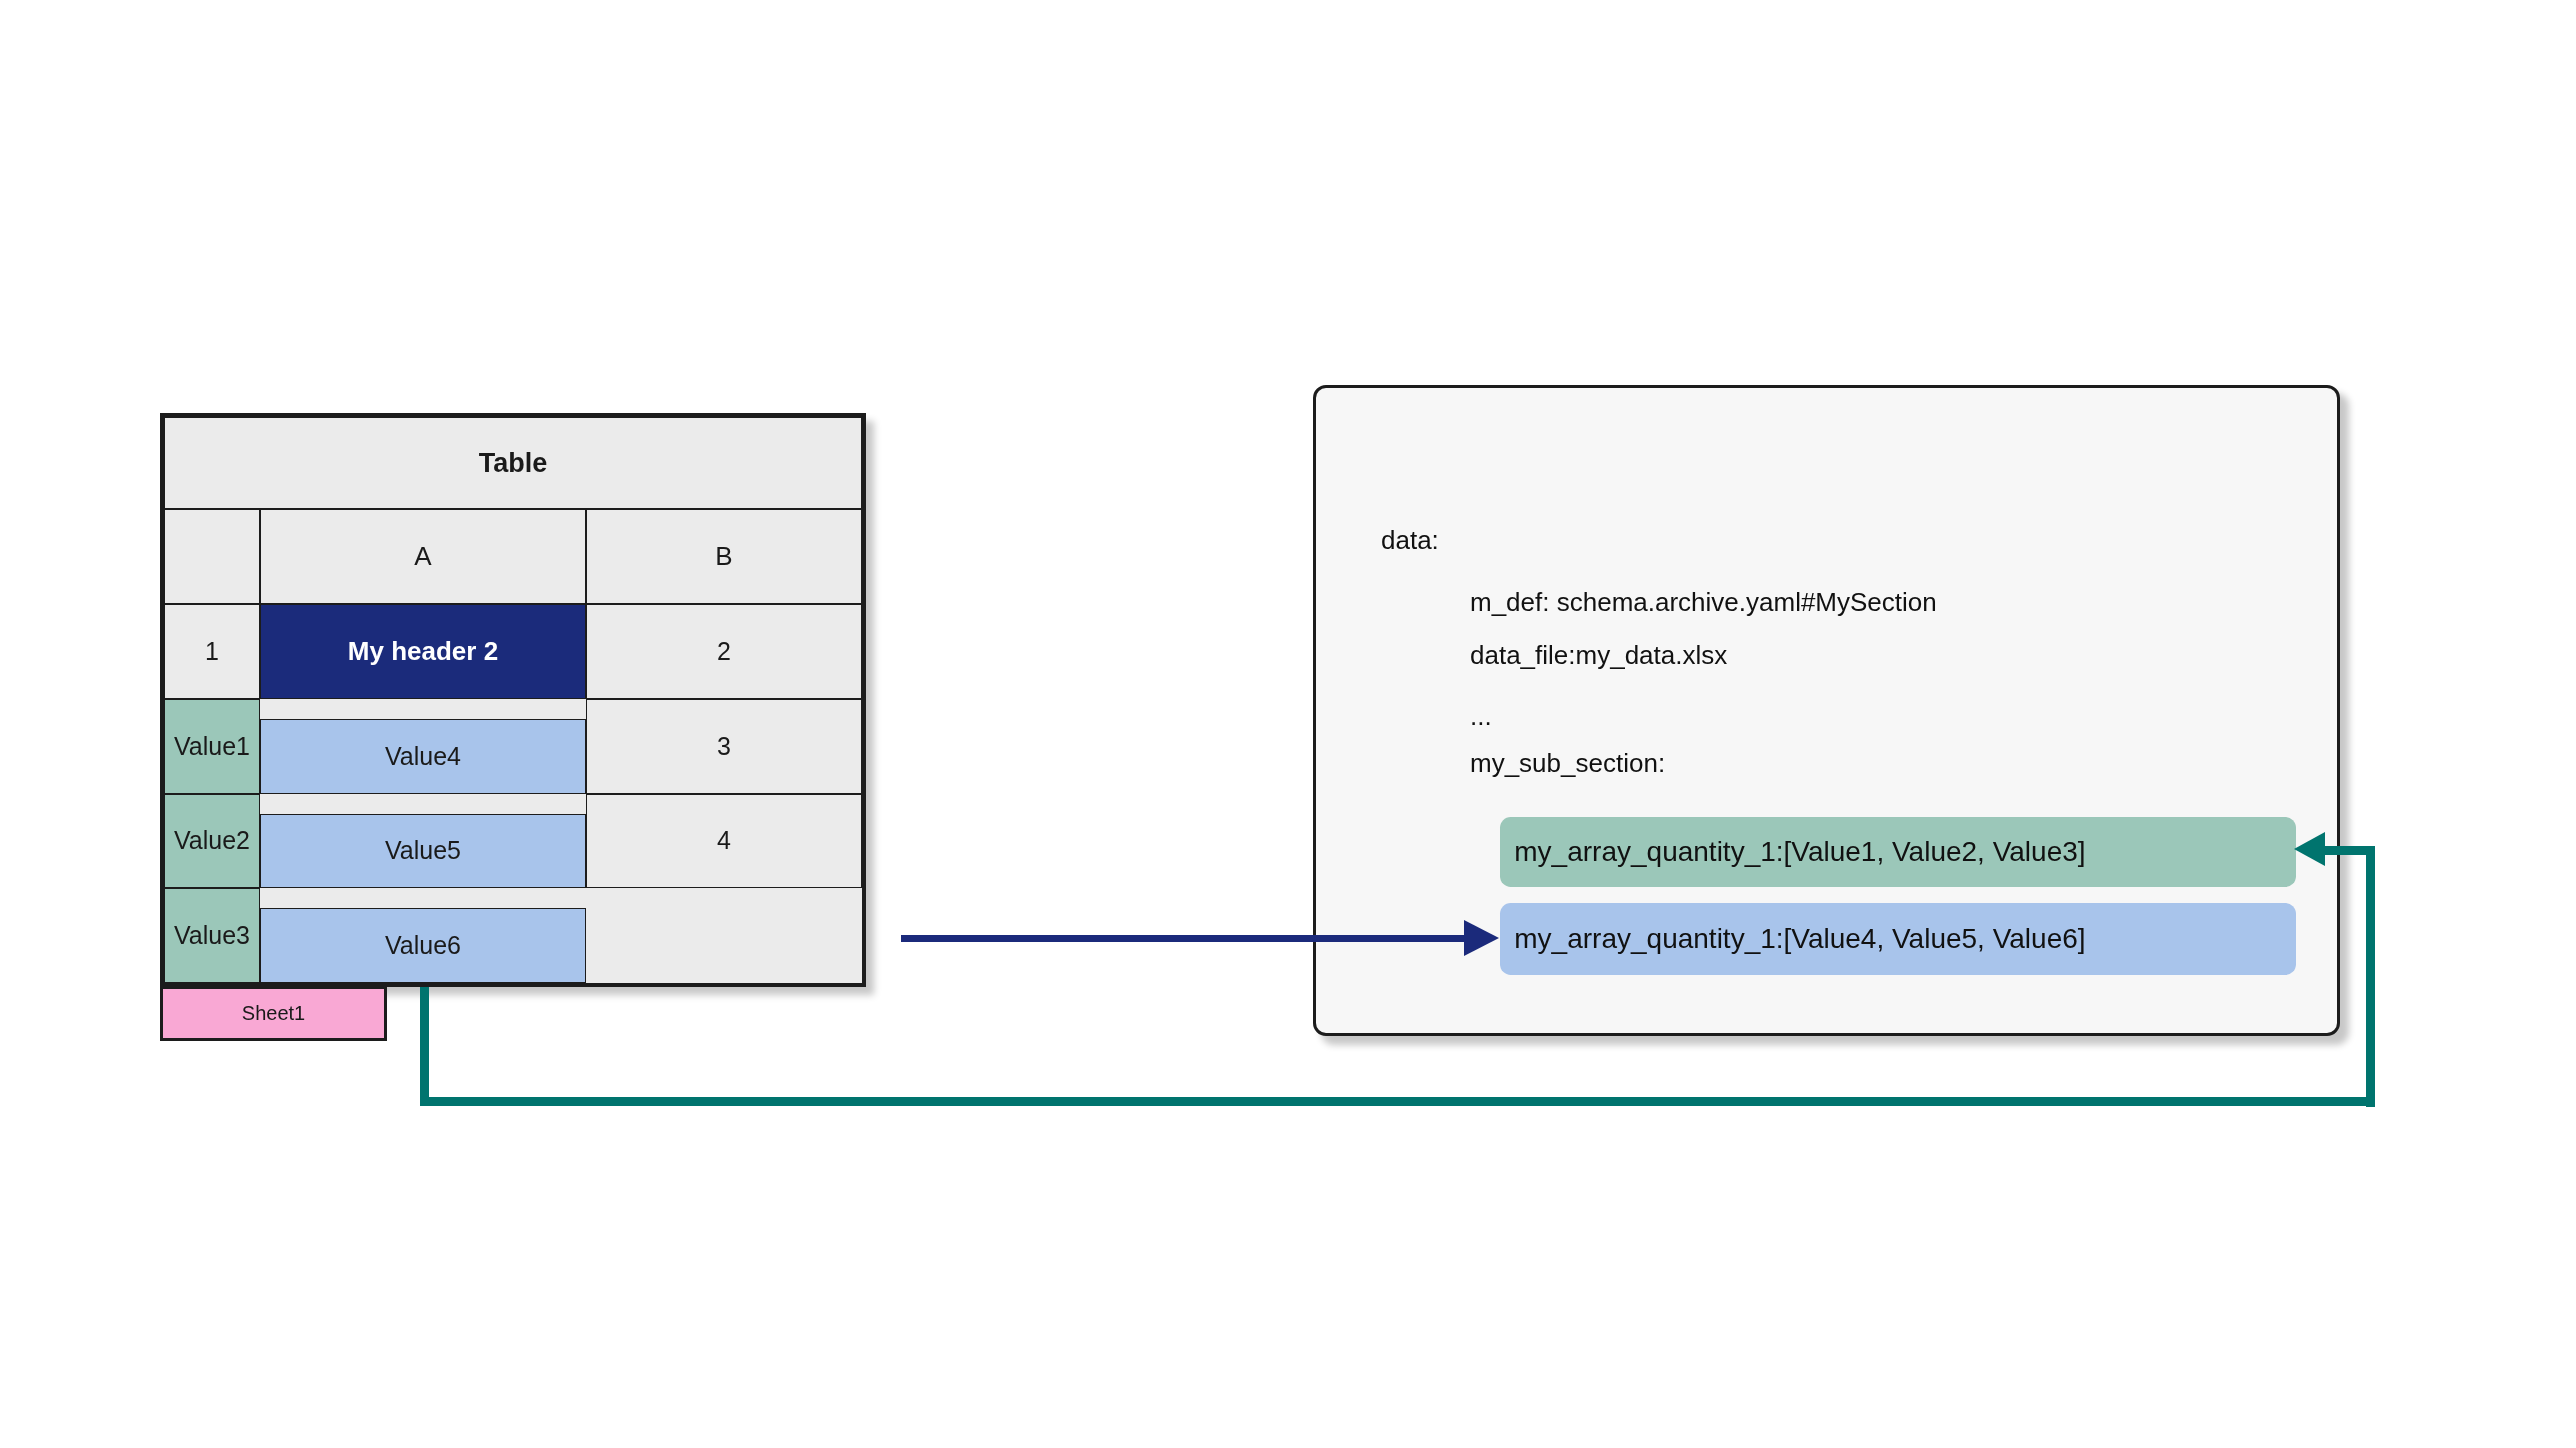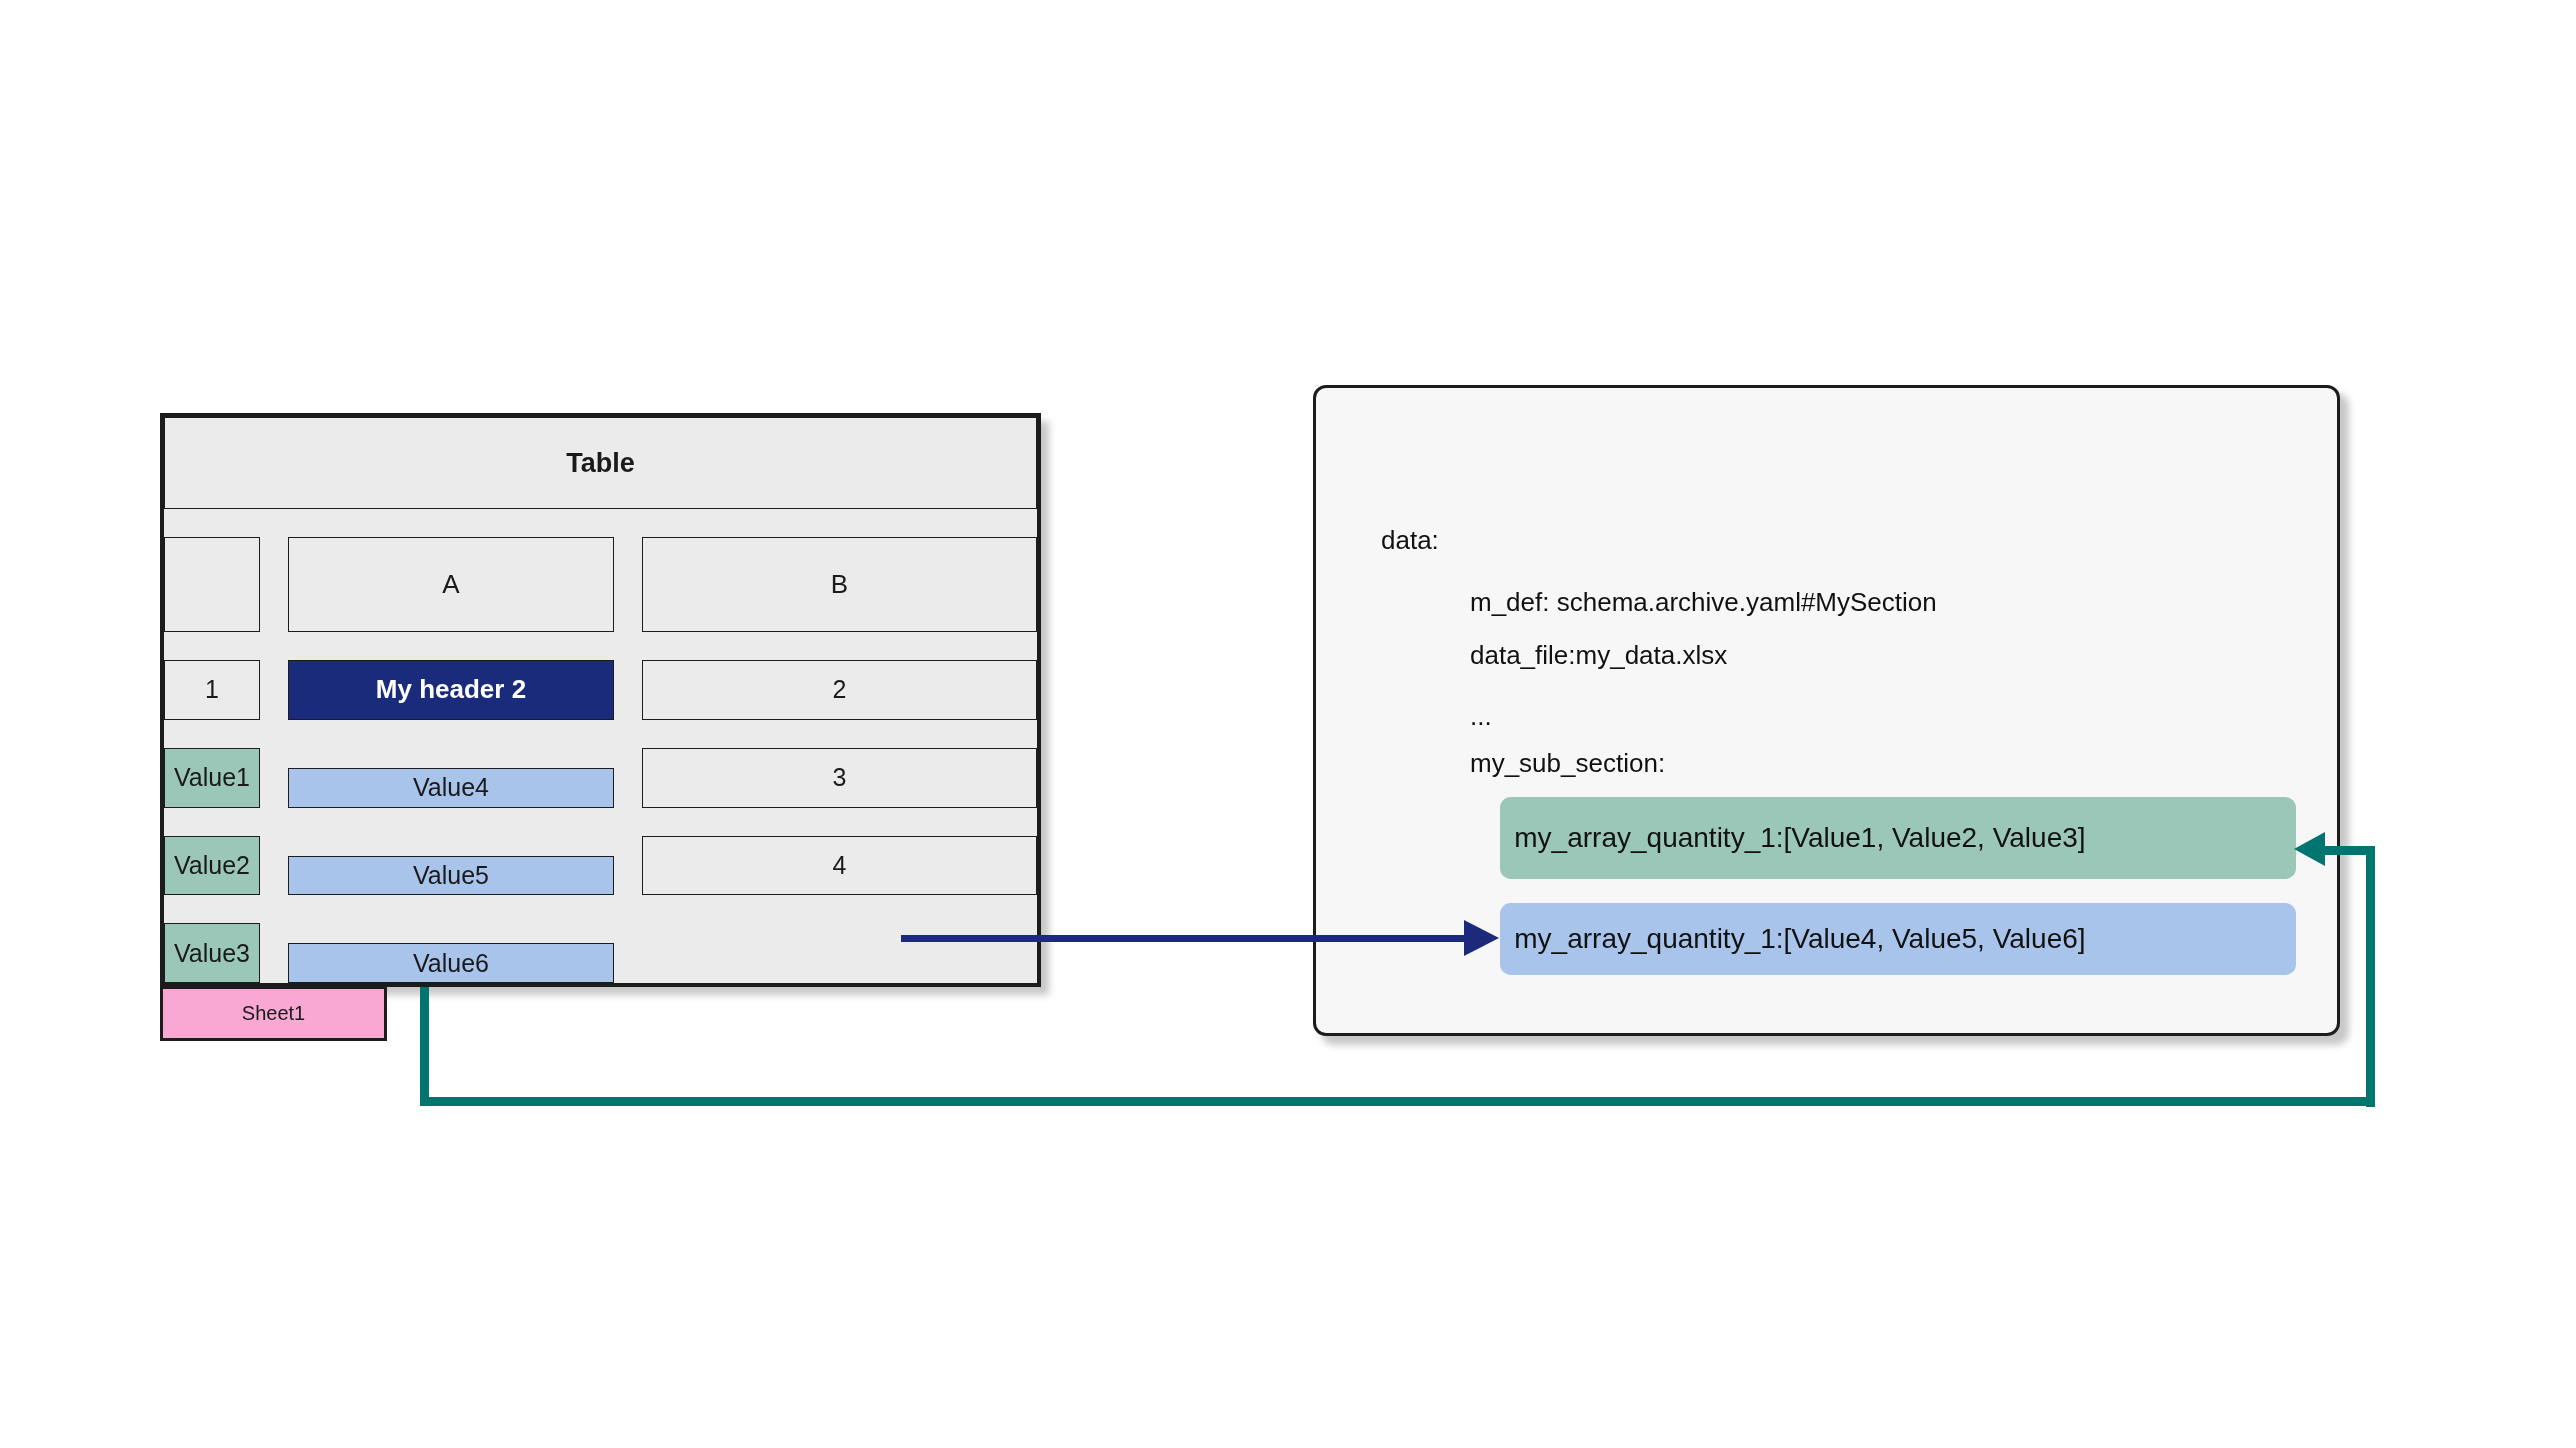--- a/index.html
+++ b/index.html
@@ -14,30 +14,29 @@
     width: 2576px;
     height: 1449px;
     background: #ffffff;
     overflow: hidden;
   }
 
   
   .xl-table {
     position: absolute;
     left: 160px; top: 413px;
-    width: 881px; height: 574px;
+    width: 706px; height: 574px;
     box-sizing: border-box;
     border: 4.2px solid var(--line, #1c1c1c);
     display: grid;
     grid-template-columns: 96px 326px 1fr;
     grid-template-rows: 92px 95px 1fr 1fr 1fr 1fr;
     background: #ebebeb;
     box-shadow: 8.3px 8.3px 7.1px rgba(0,0,0,0.22);
     z-index: 1;
-    gap: 28px;
   }
   .cell {
     box-sizing: border-box;
     border: 1.8px solid var(--line, #1c1c1c);
     display: flex;
     align-items: center;
     justify-content: center;
     background: #ebebeb;
     font-size: 25px;
   }
@@ -101,21 +100,21 @@
     left: 184px;
     width: 796px;
     box-sizing: border-box;
     border-radius: 10.7px;
     display: flex; align-items: center;
     padding-left: 14.3px;
     font-size: 28px;
     white-space: pre;
     color: #111111;
   }
-  .hl-green { top: 409px; height: 82px; background: var(--green-light, #9bc7b9); }
+  .hl-green { top: 429px; height: 70px; background: var(--green-light, #9bc7b9); }
   .hl-blue  { top: 515px; height: 72px; background: var(--blue-light, #a8c4eb); }
 
   
   .arrow-part { position: absolute; z-index: 5; }
   .navy-line { left: 901px; top: 935px; width: 563px; height: 6.6px; background: var(--navy-arrow, #1b2a7b); }
   .navy-head {
     left: 1464px; top: 920px; width: 0; height: 0;
     border-top: 18.5px solid transparent;
     border-bottom: 18.5px solid transparent;
     border-left: 35px solid var(--navy-arrow, #1b2a7b);

